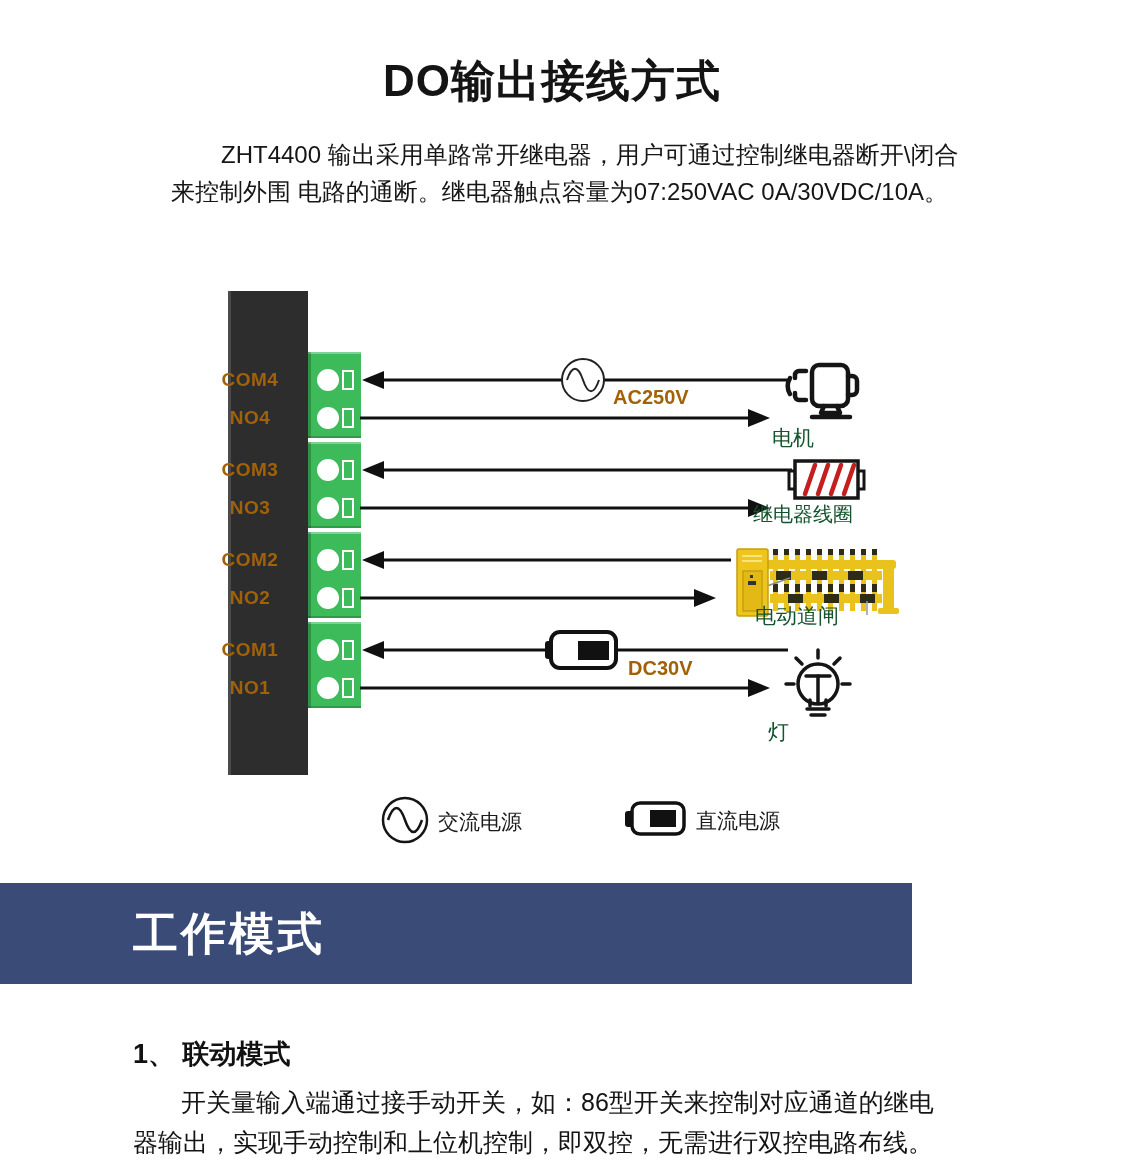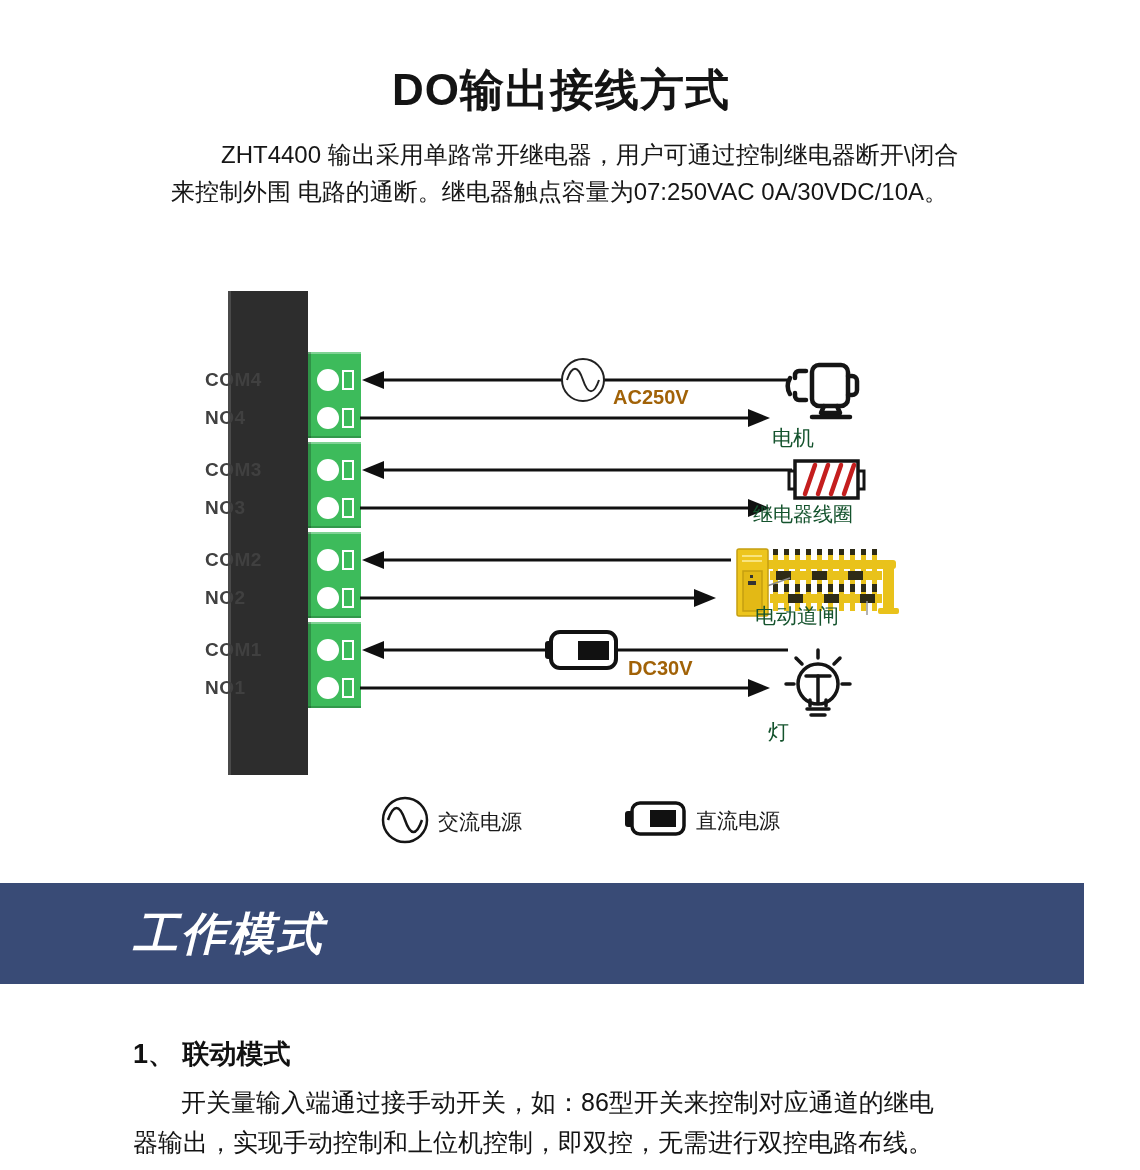--- a/index.html
+++ b/index.html
@@ -1,39 +1,39 @@
 <!DOCTYPE html>
 <html><head>
 <meta charset="utf-8">
 <style>
   html,body{margin:0;padding:0;background:#fff;}
   .page{position:relative;width:1140px;height:1170px;background:#fff;overflow:hidden;
         font-family:"Liberation Sans","DejaVu Sans",sans-serif;color:#1a1a1a;}
   .abs{position:absolute;}
-  h1.title{position:absolute;top:48px;left:0;width:1096px;margin:13px;text-align:center;
+  h1.title{position:absolute;top:48px;left:0;width:1096px;margin:4px;text-align:center;
            font-size:44px;font-weight:600;color:#141414;letter-spacing:1px;}
   .intro{position:absolute;top:136px;left:133px;width:900px;font-size:24px;line-height:37px;color:#161616;}
   .intro .line{white-space:nowrap;margin-left:38px;}
   .intro .indent{padding-left:50px;}
   
   .module-bar{position:absolute;left:228px;top:291px;width:80px;height:484px;background:#2D2D2D;
               border-left:3px solid #4a4a4a;box-sizing:border-box;}
   .tblock{position:absolute;left:308px;width:53px;height:86px;background:#3DBB5B;
           box-shadow:inset 3px 0 0 rgba(0,0,0,.22), inset 0 2px 0 rgba(255,255,255,.35), inset 0 -2px 0 rgba(0,0,0,.18);}
   .pin-circle{position:absolute;left:9px;width:22px;height:22px;border-radius:50%;background:#fff;}
   .pin-square{position:absolute;left:34px;width:12px;height:20px;border:2.5px solid #fff;box-sizing:border-box;background:transparent;}
   .r1c{top:17px;} .r2c{top:55px;} .r1s{top:18px;} .r2s{top:56px;}
-  .tlabel{position:absolute;left:205px;width:90px;text-align:left;font-size:19px;font-weight:600;
-          color:#404040;line-height:24px;letter-spacing:.5px;}
+  .tlabel{position:absolute;left:205px;width:90px;text-align:center;font-size:19px;font-weight:600;
+          color:#a16207;line-height:24px;letter-spacing:.5px;}
   svg.wires{position:absolute;left:0;top:0;}
   .src-label{position:absolute;font-size:20px;font-weight:600;color:#a16207;white-space:nowrap;}
   .dev-label{position:absolute;text-align:left;font-size:21px;color:#14532d;white-space:nowrap;}
   .legend-label{position:absolute;font-size:21px;color:#1a1a1a;white-space:nowrap;}
   
-  .banner{position:absolute;left:0;top:883px;width:1084px;height:101px;background:#394B76;font-style:italic;}
+  .banner{position:absolute;left:0;top:883px;width:912px;height:101px;background:#394B76;}
   .banner-text{position:absolute;left:133px;top:0;line-height:101px;font-size:45px;font-weight:700;
                color:#fff;letter-spacing:3px;}
   .sub-title{position:absolute;left:133px;top:1036px;margin:0;font-size:27px;font-weight:600;color:#111;text-align:right;}
   .body-par{position:absolute;left:133px;top:1082px;width:920px;font-size:25px;line-height:40px;color:#141414;}
   .body-par .line{white-space:nowrap;}
   .body-par .indent{padding-left:48px;}
 </style>
 </head>
 <body>
 

